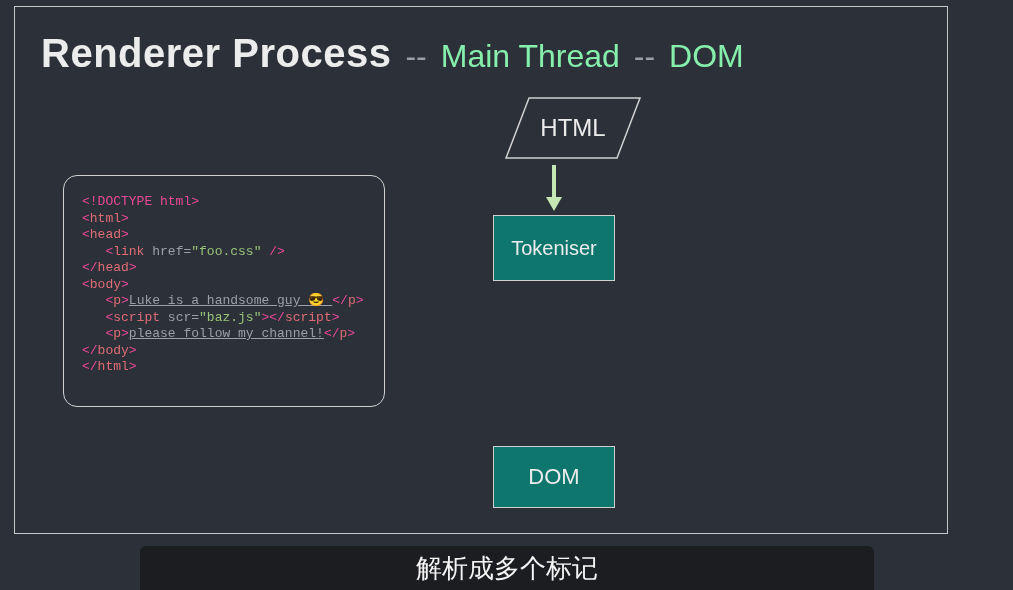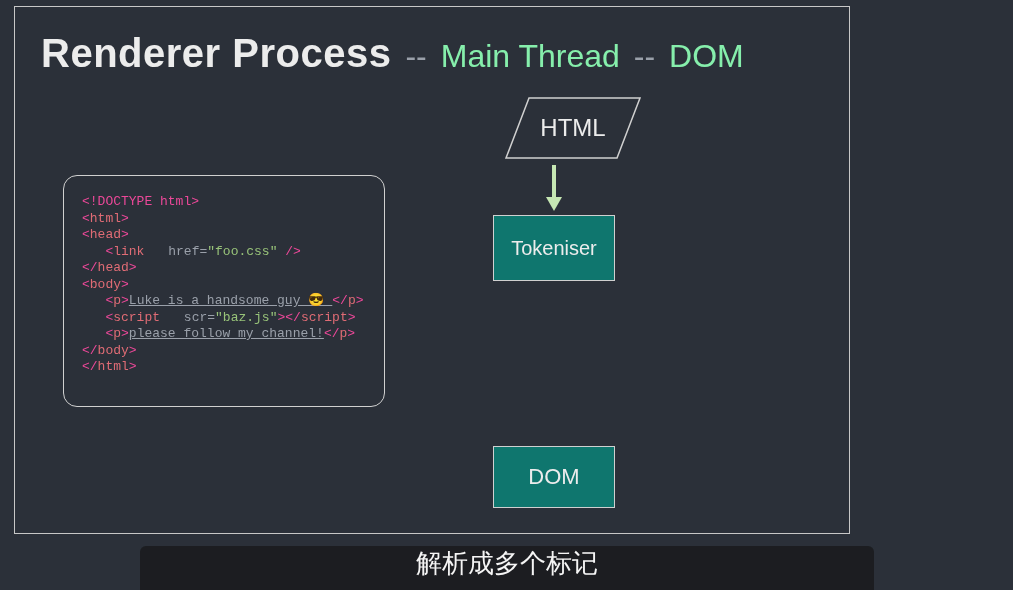--- a/index.html
+++ b/index.html
@@ -5,21 +5,21 @@
   * { box-sizing: border-box; margin: 0; padding: 0; }
   html, body { width: 1013px; height: 590px; overflow: hidden; }
   body {
     background: #2b3039;
     font-family: -apple-system, "Segoe UI", Arial, sans-serif;
     position: relative;
   }
   .frame {
     position: absolute;
     left: 14px; top: 6px;
-    width: 836px; height: 528px;
+    width: 934px; height: 528px;
     border: 1px solid #c7c7c7;
     background: #2b3039;
   }
   .heading {
     position: absolute;
     left: 26px; top: 24px;
     display: flex; align-items: baseline; gap: 14px;
     white-space: nowrap;
   }
   .h-main { color: #ececec; font-size: 40px; font-weight: 600; letter-spacing: 0.5px; }
@@ -34,21 +34,21 @@
     border-radius: 14px;
     padding: 18px 18px;
     font-family: "Courier New", monospace;
     font-size: 13px;
     line-height: 16.5px;
     color: #9aa0aa;
     white-space: pre;
   }
   .tok-pun  { color: #ec4899; }
   .tok-tag  { color: #e06c75; }
-  .tok-attr { color: #9aa0aa; margin-left: 16px; }
+  .tok-attr { color: #9aa0aa; }
   .tok-str  { color: #98c379; }
   .tok-txt  { color: #9aa0aa; text-decoration: underline; }
 
   .box {
     position: absolute;
     border: 1px solid #d0d0d0;
     color: #ececec;
     font-size: 22px;
     display: flex; align-items: center; justify-content: center;
     background: #0f766e;
@@ -86,21 +86,21 @@
   }
 
   .caption-bar {
     position: absolute;
     left: 140px; bottom: 0;
     width: 734px; height: 44px;
     background: rgba(20,20,20,0.65);
     border-radius: 6px 6px 0 0;
     color: #f5f5f5;
     font-size: 26px;
-    display: flex; align-items: flex-start; justify-content: center;
+    display: flex; align-items: center; justify-content: center;
     font-family: "PingFang SC","Microsoft YaHei",sans-serif;
   }
 </style>
 </head>
 <body>
 
 <div class="frame">
 
   <div class="heading">
     <span class="h-main">Renderer Process</span>

